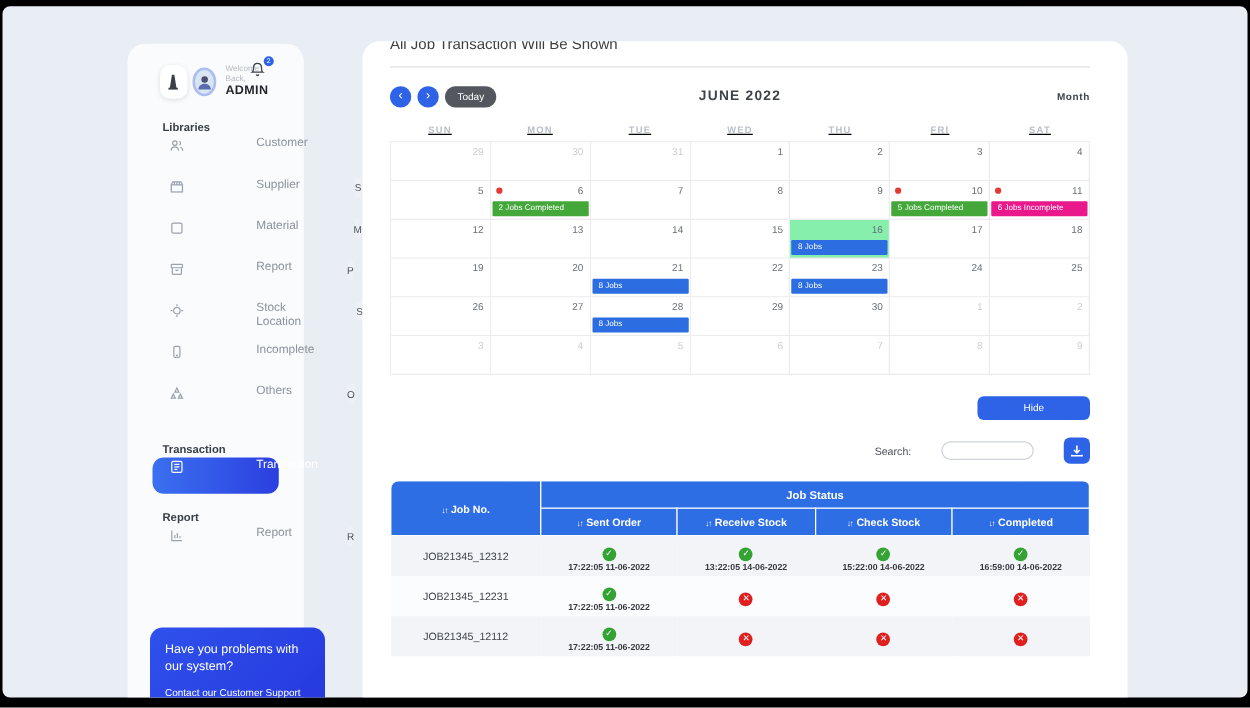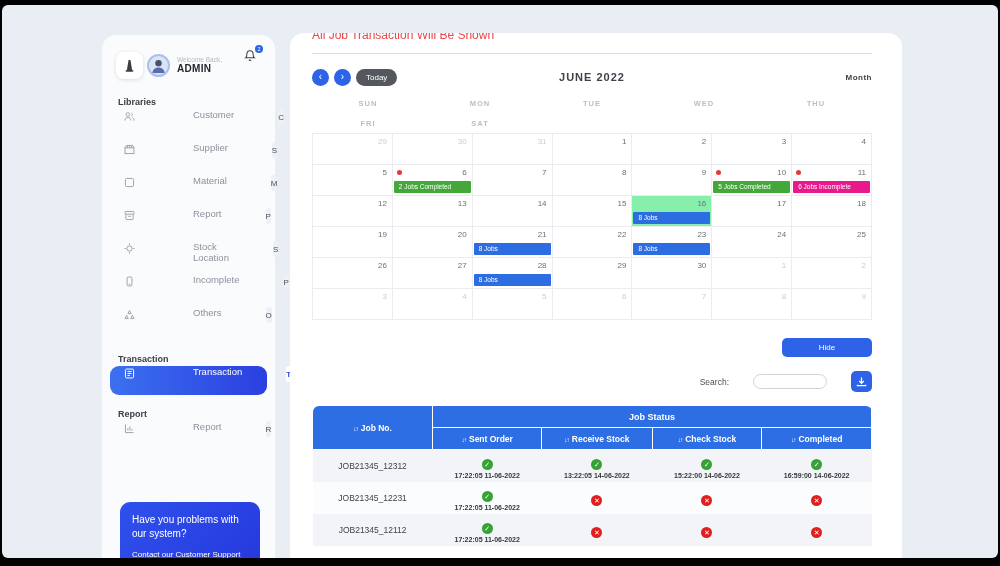--- a/index.html
+++ b/index.html
@@ -1,20 +1,20 @@
 <!DOCTYPE html>
 <html><head>
 <meta charset="utf-8">
 <style>
   * { margin:0; padding:0; box-sizing:border-box; font-family:"Liberation Sans", sans-serif; }
   body { width:1000px; height:566px; background:#000; position:relative; overflow:hidden; }
   .page { position:absolute; left:2px; right:2px; top:5px; bottom:8px; background:#e9edf4; border-radius:6px; overflow:hidden; }
 
   
-  .sidebar { position:absolute; left:100px; top:30px; width:173px; bottom:0; background:#fafbfd; border-radius:14px 14px 0 0; padding:12px 14px; }
+  .sidebar { position:absolute; left:100px; top:30px; width:141px; bottom:0; background:#fafbfd; border-radius:14px 14px 0 0; padding:12px 26px; }
   .side-head { position:relative; display:flex; align-items:center; height:36px; }
   .logo-box { width:27px; height:27px; background:#fff; border-radius:8px; box-shadow:0 1px 4px rgba(0,0,0,.12); display:flex; align-items:center; justify-content:center; }
   .avatar { width:23px; height:23px; border-radius:50%; background:#d8e6f2; border:2px solid #aebdf0; margin-left:4px; display:flex; align-items:center; justify-content:center; overflow:hidden; }
   .welcome-wrap { margin-left:7px; line-height:1.1; }
   .welcome-sub { font-size:6.5px; color:#b4bac2; }
   .welcome-name { font-size:10px; font-weight:bold; color:#23272d; letter-spacing:.3px; }
   .bell { position:absolute; right:2px; top:2px; width:16px; height:16px; color:#3f444b; }
   .bell-badge { position:absolute; top:-4px; right:-4px; min-width:8px; height:8px; background:var(--accent); color:#fff; font-size:5.5px; border-radius:50%; display:flex; align-items:center; justify-content:center; }
   .sec-label { font-size:9px; font-weight:bold; color:#3a4048; margin:14px 0 2px 2px; }
   .side-item { display:flex; align-items:flex-start; height:33px; padding:0 6px; color:#8b929c; cursor:pointer;gap:44px; }
@@ -23,30 +23,30 @@
   .side-item .bdg { width:16px; height:16px; background:#edf0f4; border-radius:4px; font-size:8px; color:#4b5158; display:flex; align-items:center; justify-content:center; }
   .side-item.active { background:linear-gradient(90deg,var(--grad-a),var(--grad-b)); border-radius:9px; margin:2px -6px; height:29px; padding:0 12px; }
   .side-item.active .lbl, .side-item.active .ic { color:#fff; }
   .side-item.active .bdg { background:#fff; color:#2b48e0; font-weight:bold; }
   .support-box { position:absolute; left:18px; width:140px; top:467px; height:110px; background:linear-gradient(135deg,#2f51ec,#2433da); border-radius:10px; padding:11px 12px; color:#fff; }
   .support-title { font-size:10px; line-height:1.35; }
   .support-line { font-size:8px; margin-top:9px; line-height:1.4; }
 
   
   .main { position:absolute; left:288px; top:28px; width:612px; bottom:0; background:#fff; border-radius:14px 14px 0 0; padding:0 30px 0 22px; overflow:hidden; }
-  .page-title { font-size:12px; color:#ef4444; margin-top:-5px; }
+  .page-title { font-size:12px; color:#404040; margin-top:-5px; }
   .top-divider { border:none; border-top:1px solid #dcdee2; margin-top:11px; }
 
   .cal-toolbar { position:relative; margin-top:13px; height:20px; display:flex; align-items:center; }
   .nav-btn { width:17px; height:17px; border-radius:50%; background:var(--accent); color:#fff; border:none; font-size:10px; line-height:16px; text-align:center; cursor:pointer; margin-right:5px; padding:0; }
   .today-btn { height:17px; border:none; border-radius:9px; background:#54575d; color:#fff; font-size:8px; padding:0 10px; cursor:pointer; }
   .cal-title { position:absolute; left:0; right:0; text-align:center; font-size:11px; font-weight:bold; letter-spacing:1px; color:#3e434a; }
   .month-label { margin-left:auto; font-size:8px; font-weight:bold; color:#3e434a; letter-spacing:.5px; cursor:pointer; position:relative; z-index:1; }
 
-  .cal-head { display:grid; grid-template-columns:repeat(5,1fr); margin-top:6px; }
+  .cal-head { display:grid; grid-template-columns:repeat(7,1fr); margin-top:6px;text-decoration:underline; }
   .dow { text-align:center; font-size:7.5px; font-weight:bold; letter-spacing:1px; color:#b9bec7; padding:6px 0 5px; }
   .cal-grid { display:grid; grid-template-columns:repeat(7,1fr); grid-auto-rows:31px; border-left:1px solid #ececf0; border-top:1px solid #ececf0; }
   .cell { position:relative; border-right:1px solid #ececf0; border-bottom:1px solid #ececf0; background:#fff; }
   .cell.today { background:#86efac; }
   .cell .num { position:absolute; top:3px; right:5px; font-size:8px; color:#6a7078; }
   .cell.muted .num { color:#c9cdd3; }
   .cell .dot { position:absolute; top:5px; left:4px; width:5px; height:5px; border-radius:50%; background:var(--dot-red); }
   .cell .bar { position:absolute; top:16px; left:1px; right:1px; height:12px; color:#fff; font-size:6.5px; line-height:12px; padding-left:5px; white-space:nowrap; overflow:hidden; border-radius:1px; cursor:pointer; }
 
   .hide-row { margin-top:16px; text-align:right; }

